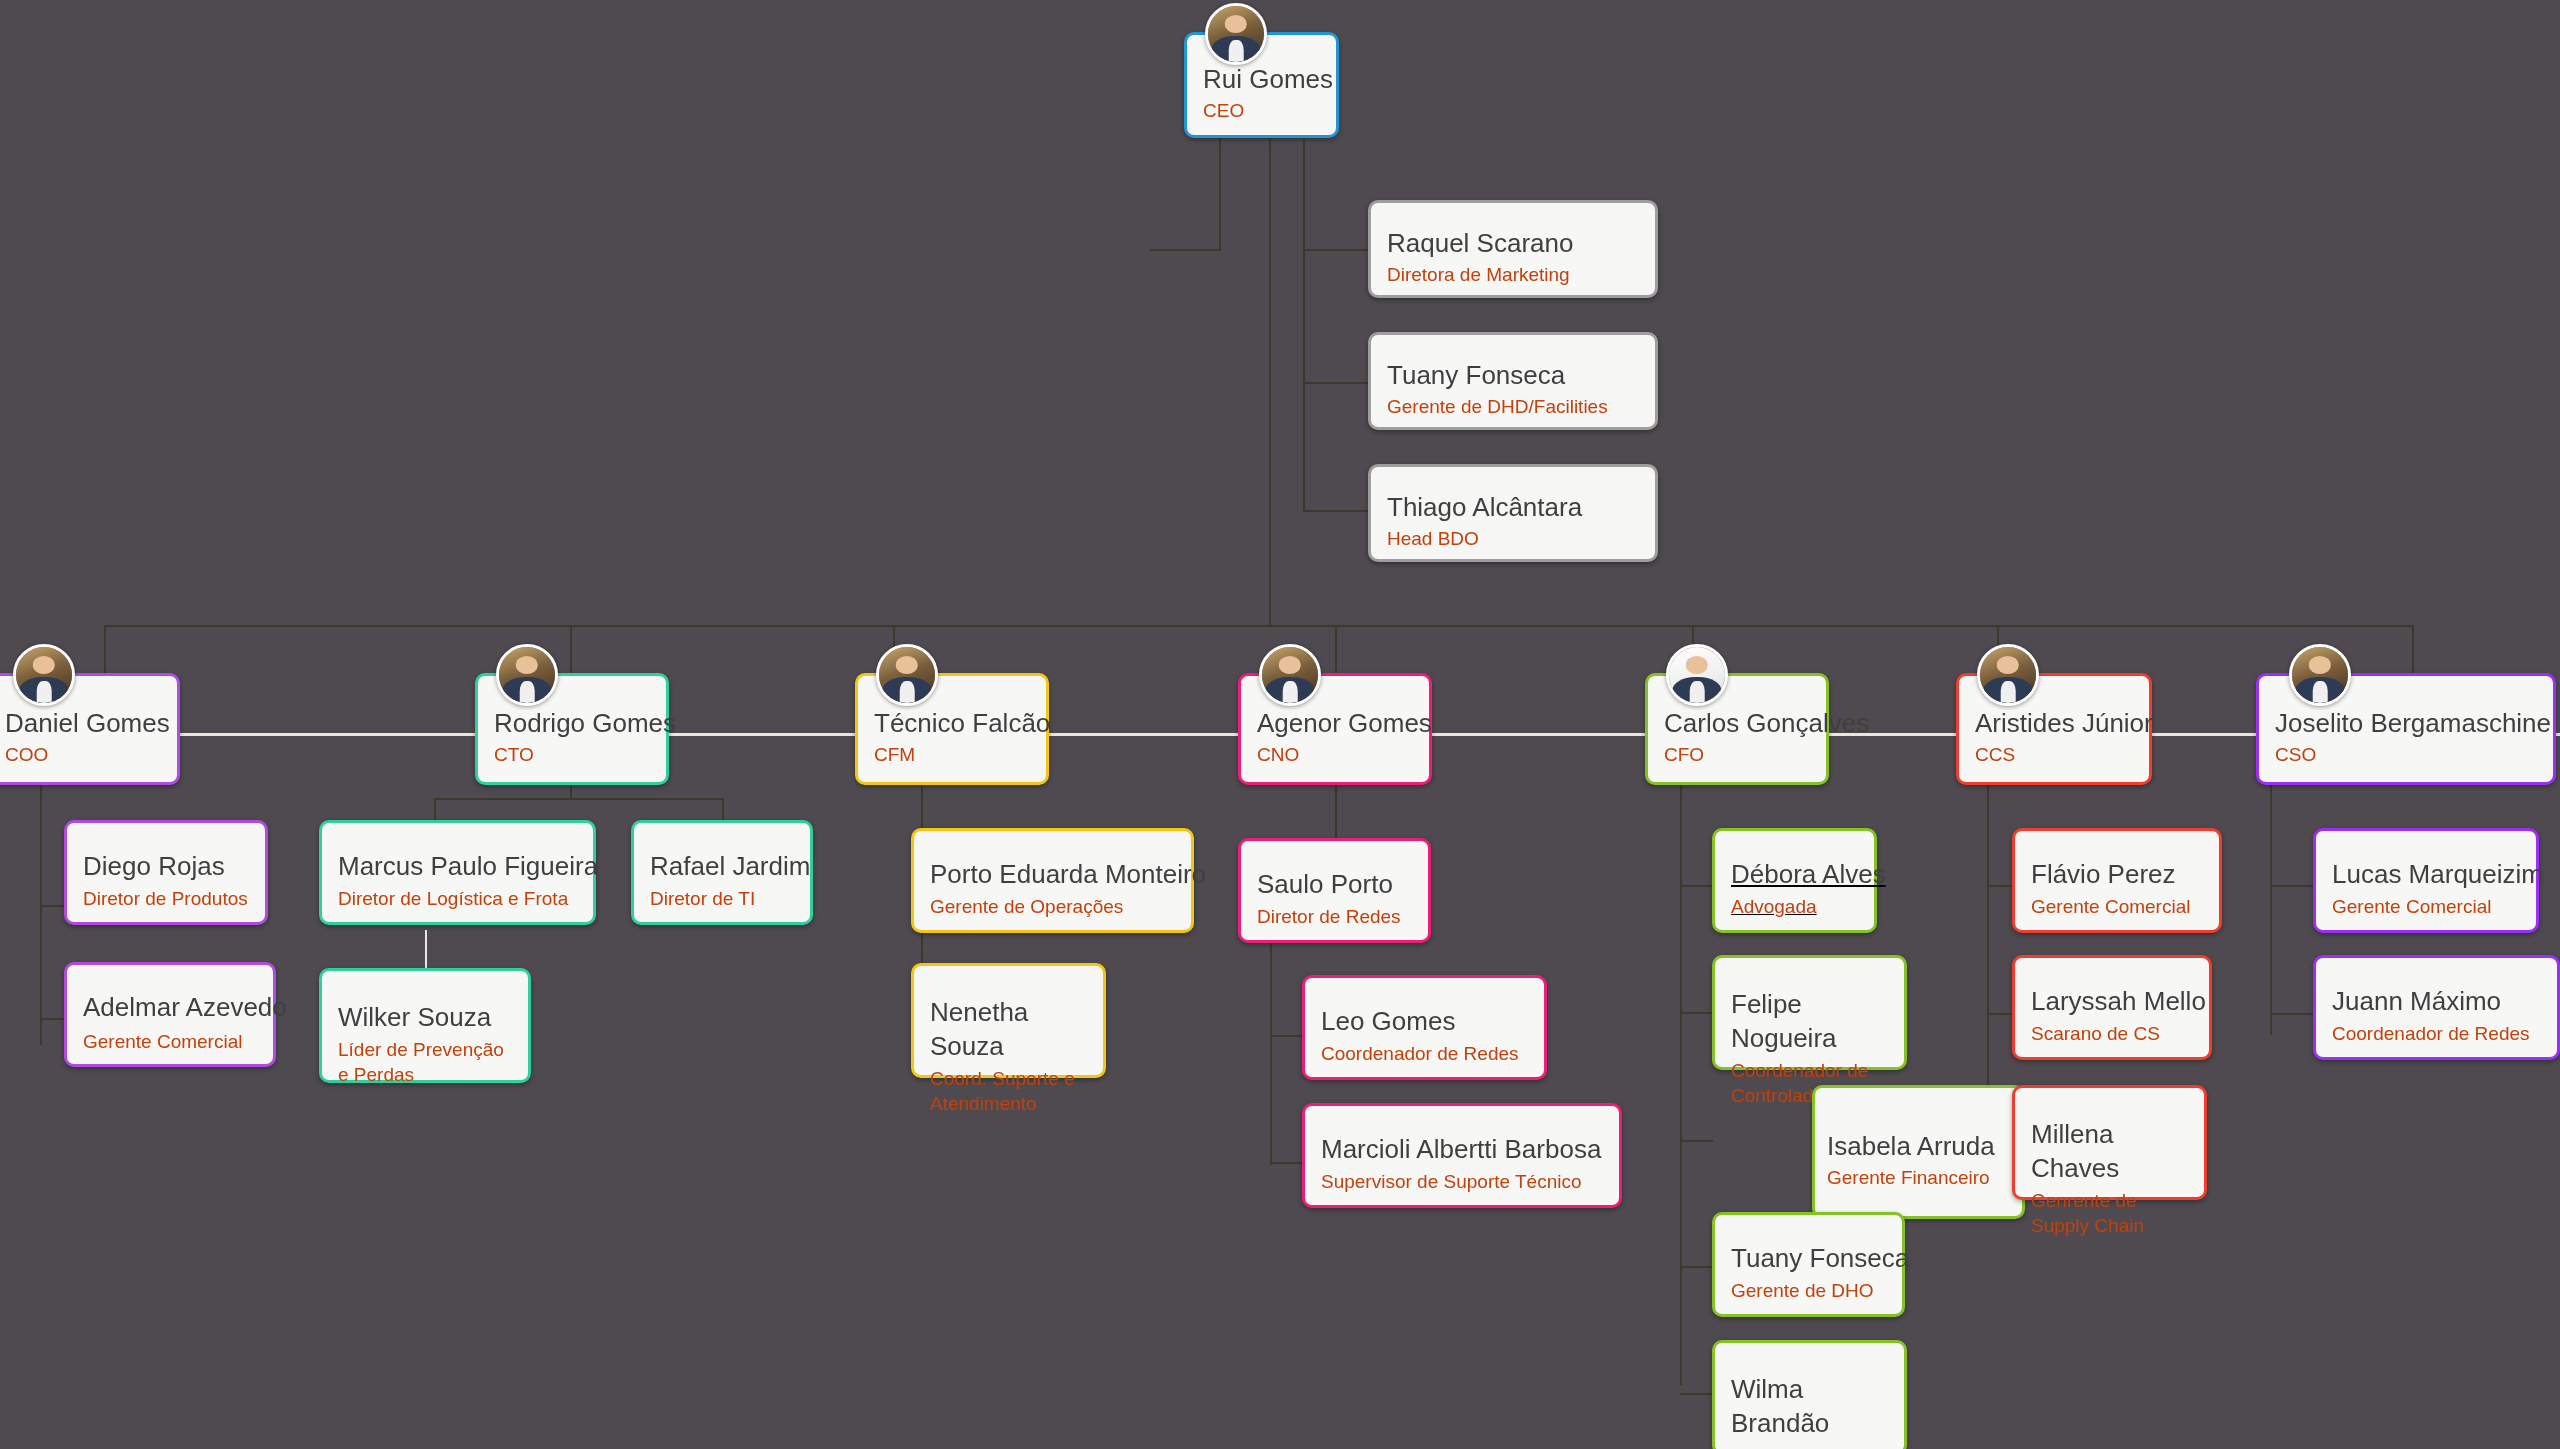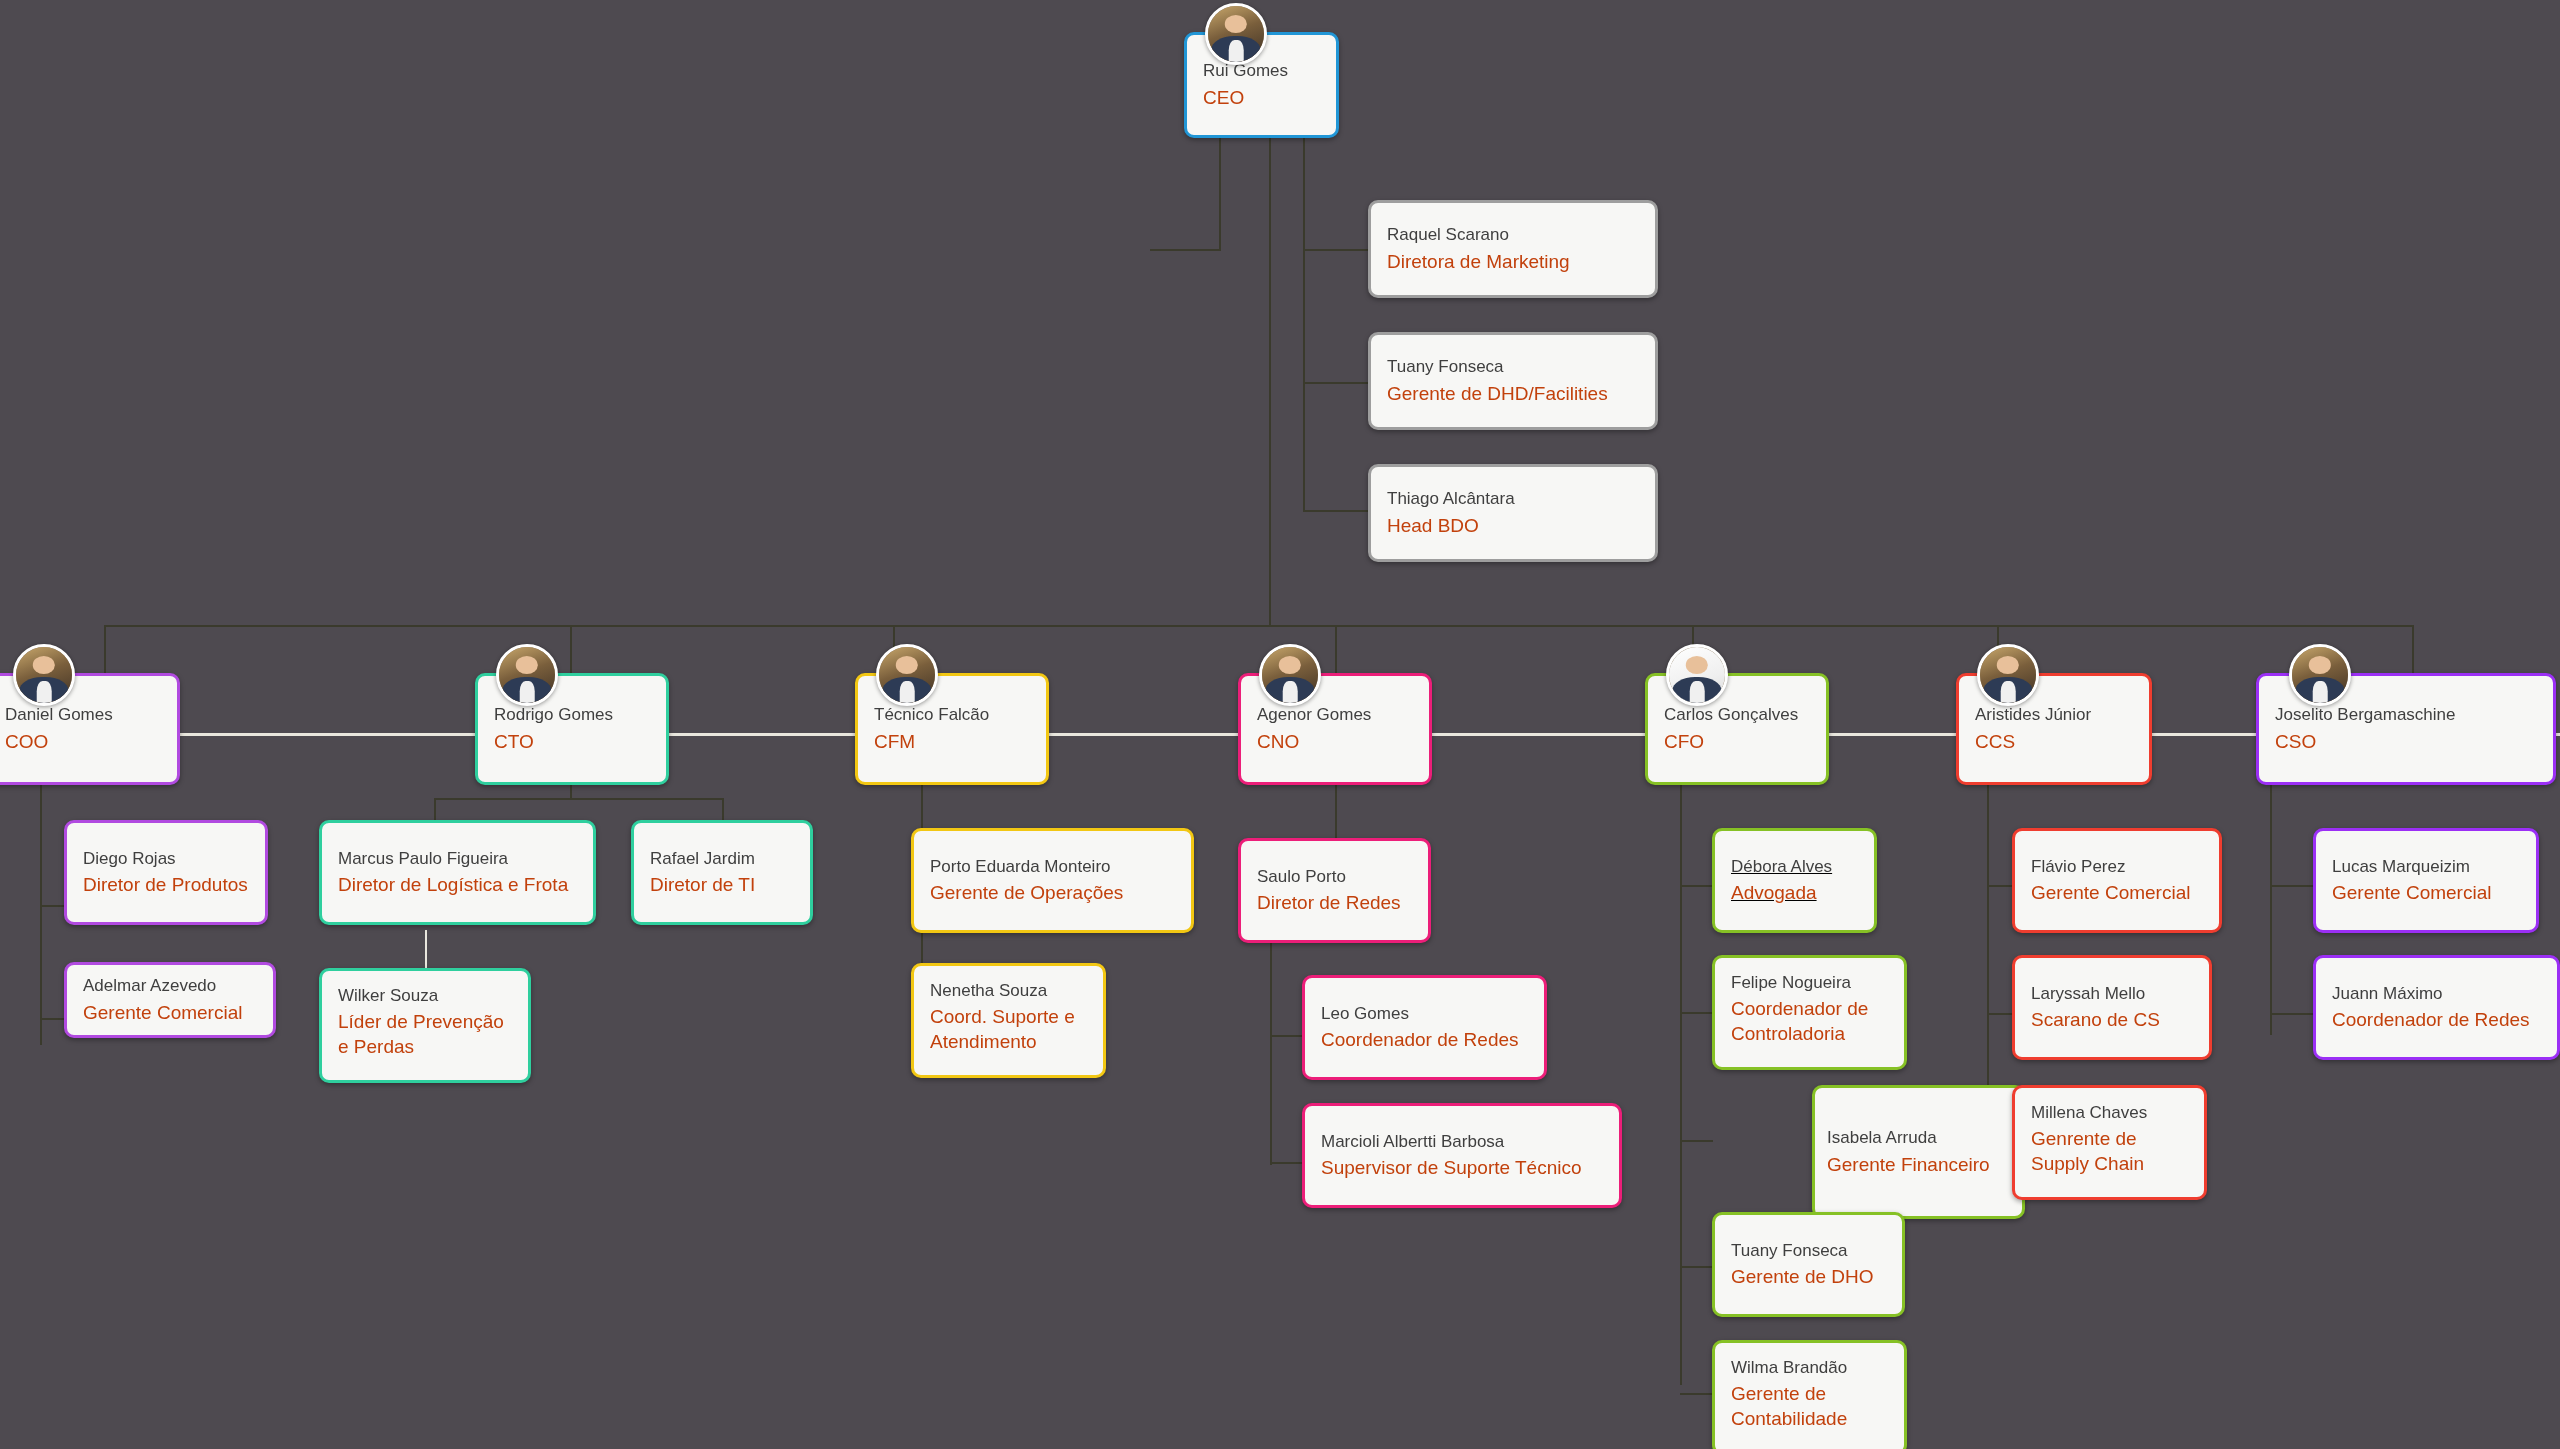--- a/index.html
+++ b/index.html
@@ -25,21 +25,21 @@
     position:absolute;
     background:#f7f7f5;
     border-radius:10px;
     border:3px solid #8e8e8e;
     box-shadow:0 2px 5px rgba(0,0,0,.35);
     display:flex; flex-direction:column;
     justify-content:center;
     padding:10px 16px;
   }
   .card .nm{
-    font-size:17px; color:#3f3f3f; line-height:1.30; white-space:nowrap;
+    font-size:26px; color:#3f3f3f; line-height:1.30; white-space:nowrap;margin-top:16px;
   }
   .card .tt{
     font-size:19px; color:#c2410c; line-height:1.32; margin-top:2px;
   }
   .card.wrap .nm, .card.wrap .tt{ white-space:normal; }
 
   .card.top-align{ justify-content:flex-start; padding-top:14px; }
 
   
   .av{
@@ -149,21 +149,21 @@
         <span class="shirt"></span>
         <span class="head"></span>
       </span>
     <div class="nm">Daniel Gomes</div>
     <div class="tt">COO</div>
   </div>
   <div class="card" style="left:64px; top:820px; width:204px; height:105px; border-color:#b14ae0;">
     <div class="nm">Diego Rojas</div>
     <div class="tt">Diretor de Produtos</div>
   </div>
-  <div class="card" style="left:64px; top:962px; width:212px; height:76px; border-color:#b14ae0;">
+  <div class="card" style="left:64px; top:962px; width:212px; height:105px; border-color:#b14ae0;justify-content:space-between;">
     <div class="nm">Adelmar Azevedo</div>
     <div class="tt">Gerente Comercial</div>
   </div>
 
   <div class="card" style="left:475px; top:673px; width:194px; height:112px; border-color:#2fcf9e;">
     <span class="av">
         <span class="sky"></span>
         <span class="body"></span>
         <span class="shirt"></span>
         <span class="head"></span>

